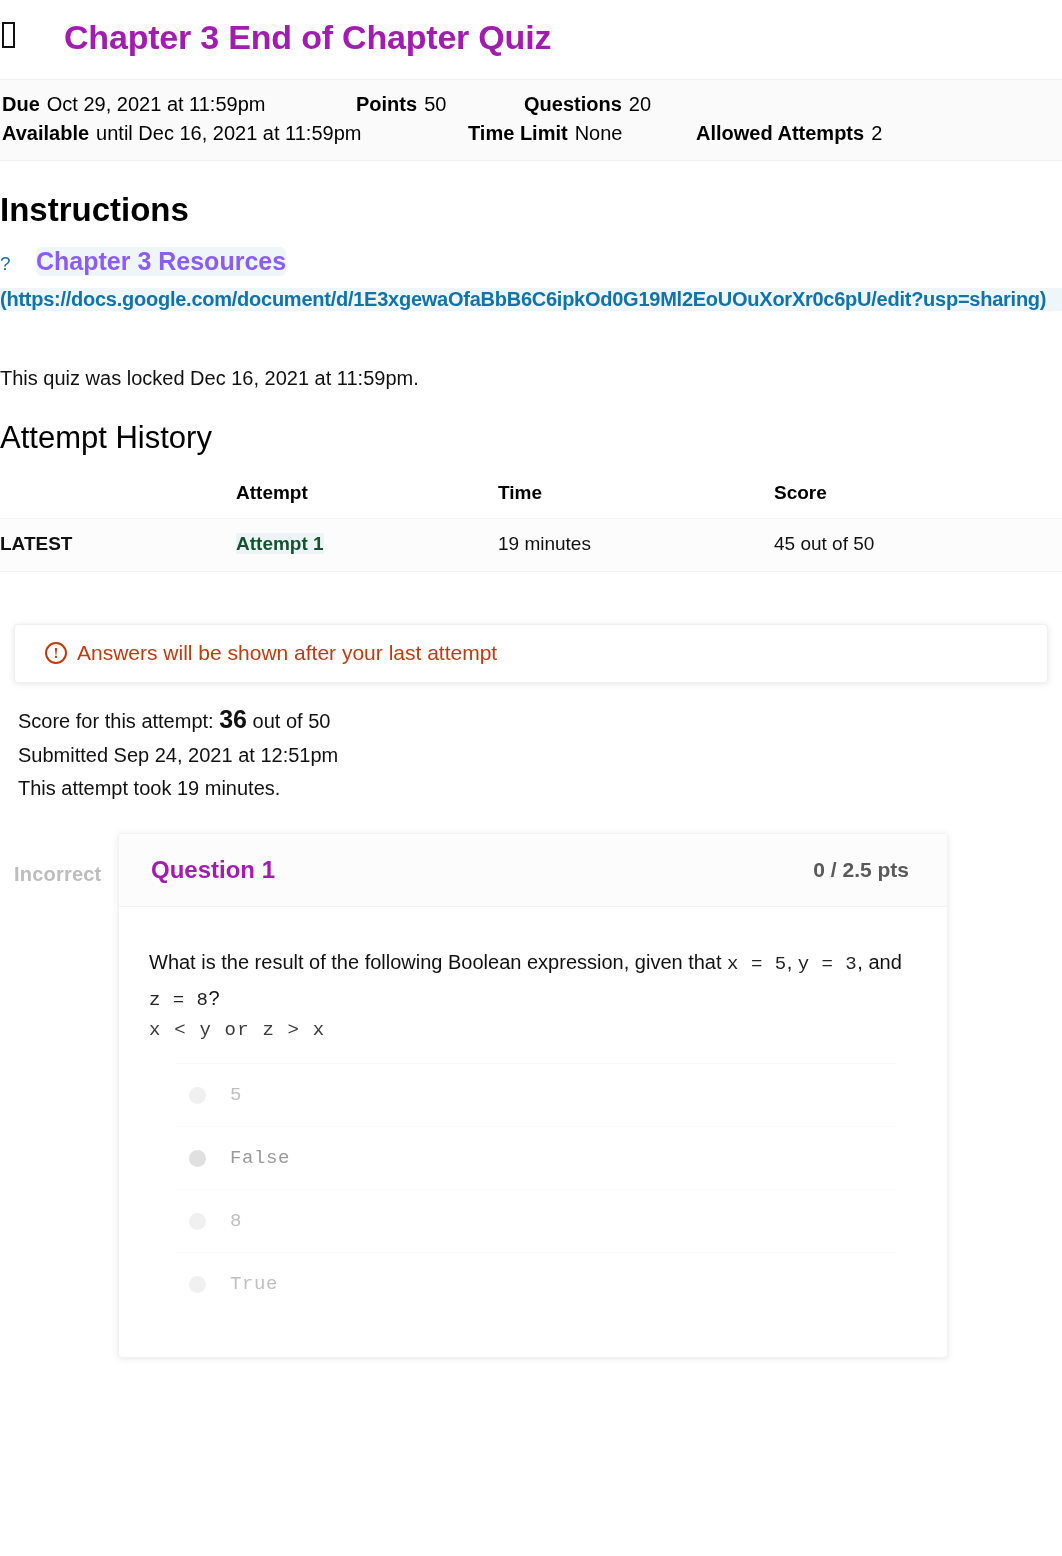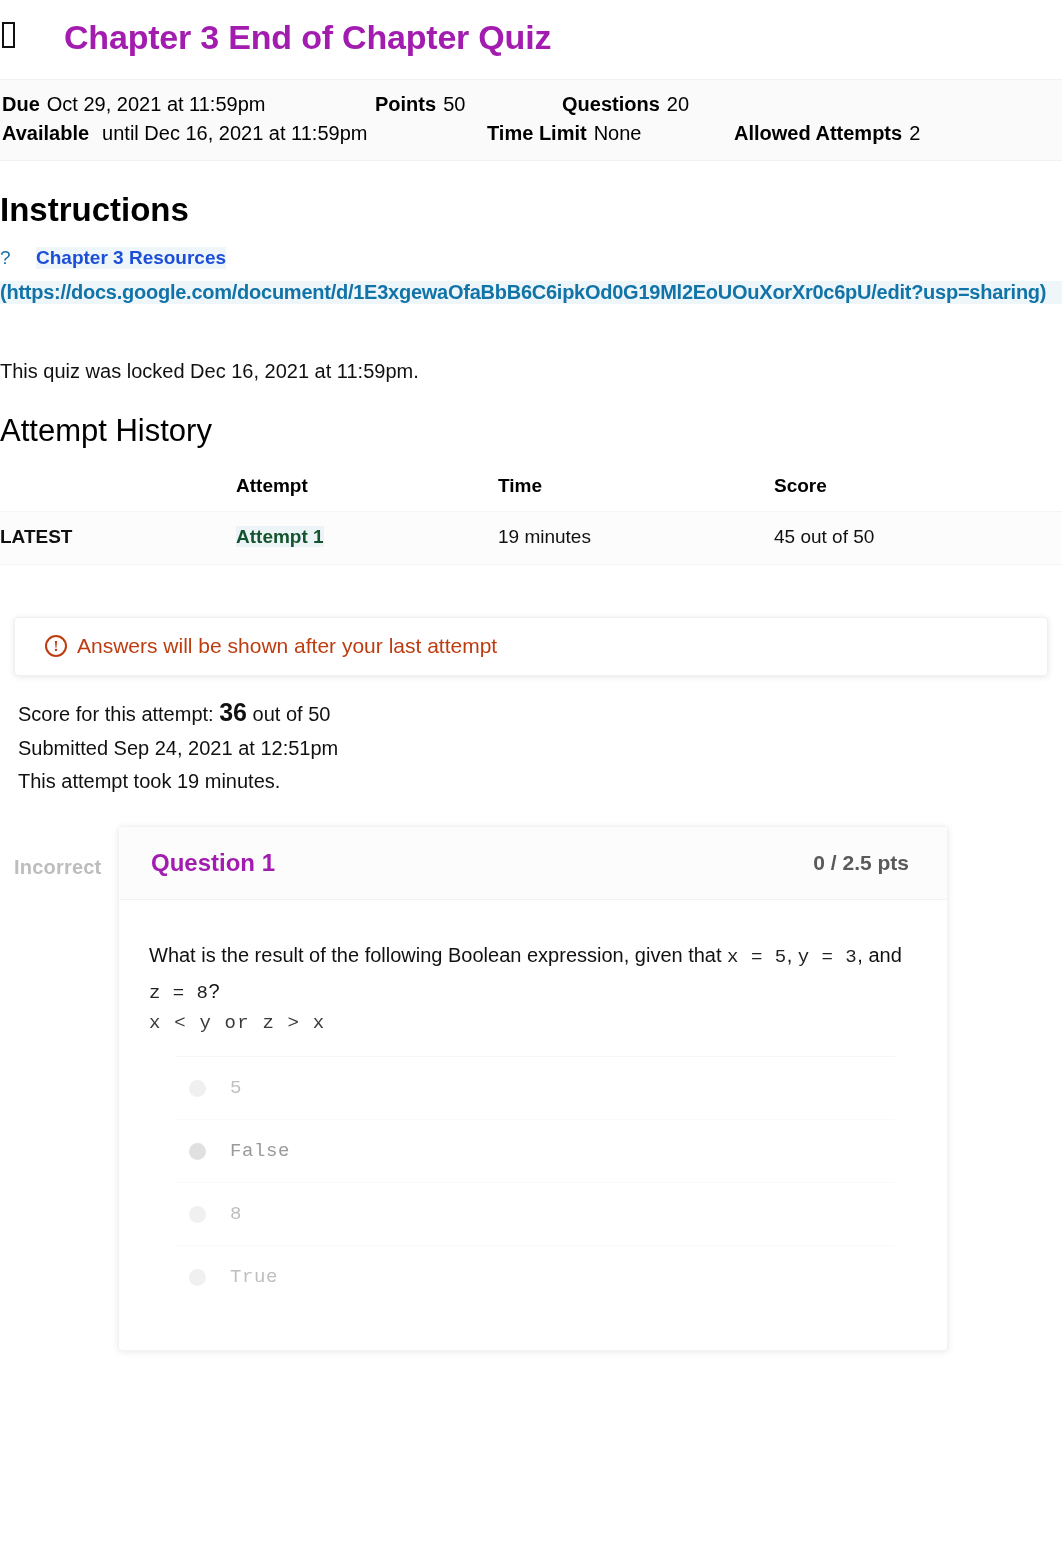--- a/index.html
+++ b/index.html
@@ -55,21 +55,21 @@
     padding: 10px 0 12px 0;
   }
   .meta-row {
     display: flex;
     align-items: baseline;
     font-size: 20px;
     color: #000;
     white-space: nowrap;
     padding: 3px 0;
   }
-  .meta-cell { display: inline-flex; align-items: baseline; margin-left: 19px; }
+  .meta-cell { display: inline-flex; align-items: baseline; }
   .meta-label { font-weight: bold; margin-right: 7px; }
   .meta-value { font-weight: normal; }
 
   .meta-row .c1 { margin-left: 2px; }
 
   
   .section-title {
     font-size: 33px;
     font-weight: bold;
     color: #000;
@@ -82,25 +82,26 @@
     align-items: baseline;
     margin-top: 8px;
   }
   .qmark {
     color: #1a6fa8;
     font-size: 19px;
     width: 36px;
     display: inline-block;
   }
   .resource-link {
-    color: #1d4ed8;
-    font-weight: bold;
-    font-size: 19px;
+    color: #8b5cf6;
+    font-weight: bold;
+    font-size: 25px;
     text-decoration: none;
     background: rgba(200, 225, 240, 0.30);
+    border-radius: 6px;
   }
   .resource-url {
     display: block;
     color: #1173a8;
     font-weight: bold;
     font-size: 20px;
     letter-spacing: -0.25px;
     margin-top: 12px;
     background: rgba(200, 225, 240, 0.30);
     text-decoration: none;
@@ -289,21 +290,21 @@
     <span class="meta-cell" style="min-width:168px;">
       <span class="meta-label">Points</span>
       <span class="meta-value">50</span>
     </span>
     <span class="meta-cell">
       <span class="meta-label">Questions</span>
       <span class="meta-value">20</span>
     </span>
   </div>
   <div class="meta-row">
-    <span class="meta-cell c1" style="min-width:466px;gap:6px;">
+    <span class="meta-cell c1" style="min-width:466px;">
       <span class="meta-label">Available</span>
       <span class="meta-value">until Dec 16, 2021 at 11:59pm</span>
     </span>
     <span class="meta-cell" style="min-width:228px;">
       <span class="meta-label">Time Limit</span>
       <span class="meta-value">None</span>
     </span>
     <span class="meta-cell">
       <span class="meta-label">Allowed Attempts</span>
       <span class="meta-value">2</span>

